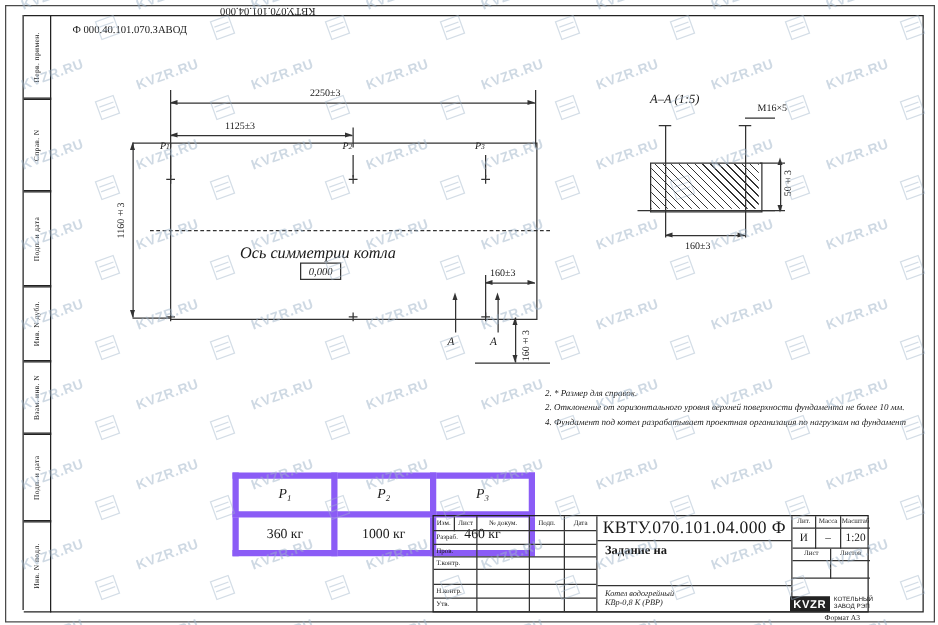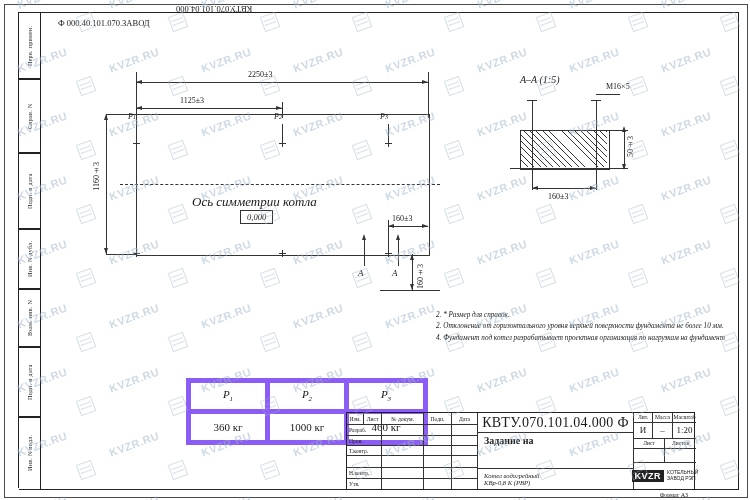--- a/index.html
+++ b/index.html
@@ -322,21 +322,21 @@
 
         <div class="b ctr" style="left:0;top:10px;width:18px;height:16px;border-bottom:1px solid #333;font-size:9px;">И</div>
         <div class="b ctr bl" style="left:18px;top:10px;width:20px;height:16px;border-bottom:1px solid #333;font-size:9px;">–</div>
         <div class="b ctr bl" style="left:38px;top:10px;width:24px;height:16px;border-bottom:1px solid #333;font-size:9px;">1:20</div>
 
         <div class="b ctr" style="left:0;top:26px;width:30px;height:10px;border-bottom:1px solid #333;">Лист</div>
         <div class="b ctr bl" style="left:30px;top:26px;width:32px;height:10px;border-bottom:1px solid #333;">Листов</div>
         <div class="b ctr" style="left:0;top:36px;width:30px;height:14px;border-bottom:1px solid #333;"></div>
         <div class="b ctr bl" style="left:30px;top:36px;width:32px;height:14px;border-bottom:1px solid #333;"></div>
 
-        <div class="b" style="left:0;top:50px;width:62px;height:26px;display:flex;align-items:center;justify-content:center;gap:3px;">
+        <div class="b" style="left:0;top:50px;width:62px;height:26px;display:flex;align-items:flex-end;justify-content:center;gap:3px;">
           <span class="logo">KVZR</span>
           <span class="logo-txt">
             <span style="display:block;">КОТЕЛЬНЫЙ</span>
             <span style="display:block;">ЗАВОД РЭП</span>
           </span>
         </div>
       </div>
     </div>
 
     <div class="fmt">Формат А3</div>

